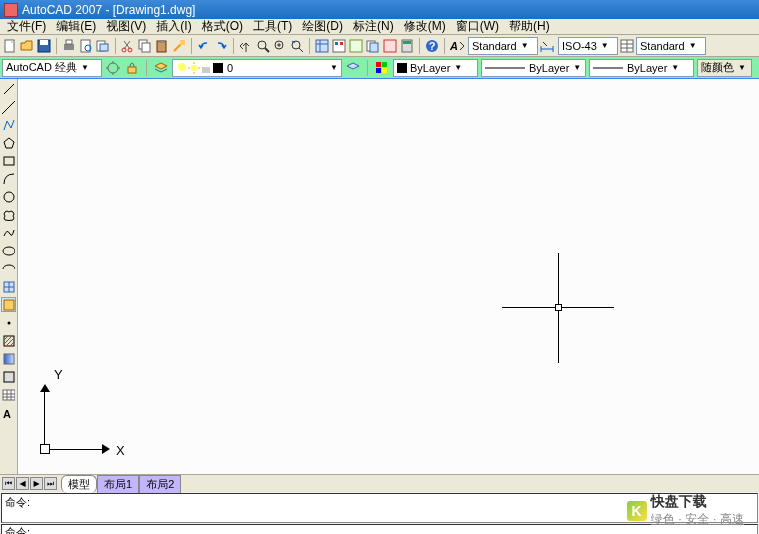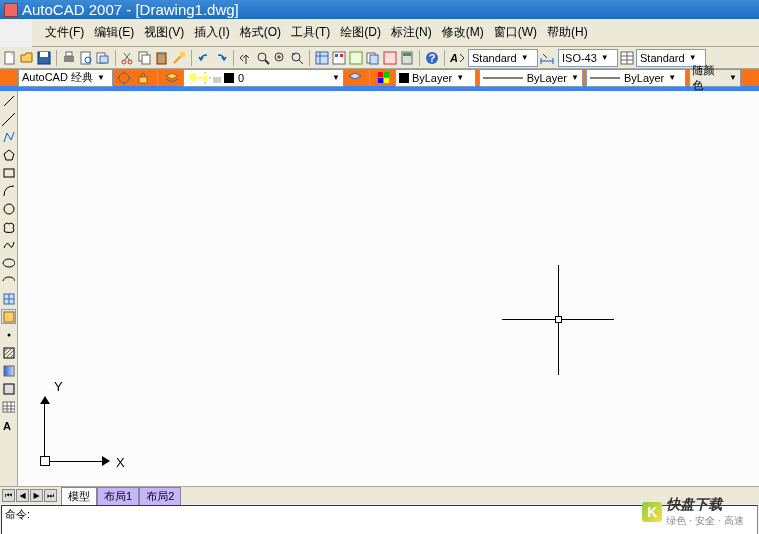--- a/index.html
+++ b/index.html
@@ -1,31 +1,31 @@
 <!DOCTYPE html>
 <html><head>
 <meta charset="utf-8">
 <style>
 * { margin: 0; padding: 0; box-sizing: border-box; font-family: "SimSun", "Microsoft YaHei", Arial, sans-serif; font-size: 11px; }
 body { width: 759px; height: 534px; background: #f0f0f0; overflow: hidden; position: relative; }
 
 .titlebar { height: 19px; background: linear-gradient(#3d89d8, #1b6fc1); display: flex; align-items: center; padding: 0 4px; color: white; }
 .titlebar .icon { width: 14px; height: 14px; background: #e66; margin-right: 4px; display:inline-block; border:1px solid #933; }
-.titlebar .title { flex: 1; font-size: 15px; }
-
-.menubar { height: 28px; background: #ece9d8; display: flex; align-items: center; padding: 0 8px; border-bottom: 1px solid #aca899; margin-left: 32px; }
+.titlebar .title { flex: 1; font-size: 12px; }
+
+.menubar { height: 16px; background: #ece9d8; display: flex; align-items: center; padding: 0 2px; border-bottom: 1px solid #aca899; }
 .menubar span { padding: 0 5px; cursor: default; font-size: 12px; }
 
 .toolbar { height: 22px; background: #ece9d8; border-bottom: 1px solid #aca899; display: flex; align-items: center; padding: 0 2px; gap: 1px; }
 .tbtn { width: 16px; height: 16px; border: 1px solid transparent; display: inline-flex; align-items: center; justify-content: center; cursor: pointer; }
 .tsep { width: 1px; height: 16px; background: #aca899; margin: 0 3px; }
 .tdrop { height: 18px; background: white; border: 1px solid #7f9db9; font-size: 11px; padding: 0 3px; display: flex; align-items: center; }
 .tdrop .arrow { margin-left: 4px; font-size: 8px; }
 
-.toolbar2 { height: 22px; background: #f97316; border-bottom: 5px solid #3b82f6; display: flex; align-items: center; padding: 0 18px; gap: 3px; }
+.toolbar2 { height: 22px; background: #86efac; border-bottom: 1px solid #3b82f6; display: flex; align-items: center; padding: 0 2px; gap: 3px; }
 
 .main { display: flex; height: 395px; }
 .sidebar { width: 18px; background: #ece9d8; border-right: 1px solid #aca899; display: flex; flex-direction: column; align-items: center; padding-top: 2px; gap: 3px; }
 .sidebar .sbtn { width: 15px; height: 15px; display: flex; align-items: center; justify-content: center; cursor: pointer; border:1px solid transparent; }
 .sidebar .sbtn.active { background: #d8e4f8; border: 1px solid #7aa; }
 
 .canvas { flex: 1; background: #fcfcfc; position: relative; }
 .crosshair-v { position: absolute; left: 540px; top: 174px; width: 1px; height: 110px; background: #000; }
 .crosshair-h { position: absolute; left: 484px; top: 228px; width: 112px; height: 1px; background: #000; }
 .crosshair-box { position: absolute; left: 537px; top: 225px; width: 7px; height: 7px; border: 1px solid #000; background:#fcfcfc;}
@@ -36,28 +36,28 @@
 .ucs-y-arr { position: absolute; bottom: 62px; left: 0px; width: 0; height: 0; border-left: 5px solid transparent; border-right: 5px solid transparent; border-bottom: 8px solid #000; }
 .ucs-x { position: absolute; bottom: 4px; left: 10px; height: 1px; width: 55px; background: #000; }
 .ucs-x-arr { position: absolute; bottom: 0px; left: 62px; width: 0; height: 0; border-top: 5px solid transparent; border-bottom: 5px solid transparent; border-left: 8px solid #000; }
 .ucs-yl { position: absolute; bottom: 72px; left: 14px; font-size: 13px; }
 .ucs-xl { position: absolute; bottom: -4px; left: 76px; font-size: 13px; }
 
 .tabs { height: 18px; background: #ece9d8; border-top: 1px solid #aca899; display: flex; align-items: center; padding-left: 2px; font-size: 11px; }
 .tabs .nav { display:flex; gap:1px; margin-right:4px;}
 .tabs .nav span { width:13px; height:13px; border:1px solid #888; background:#ddd; display:flex; align-items:center; justify-content:center; font-size:8px; line-height:1;}
 .tabs .tab { padding: 1px 6px; border:1px solid #888; background:#c4b5fd; border-bottom:none; font-size:11px; }
-.tabs .tab.active { background: white; }
+.tabs .tab.active { background: white; border-radius: 6px; }
 
 .cmd { height: 30px; background: white; border: 1px inset #888; margin: 1px; font-family: "宋体", monospace; font-size: 12px; padding: 1px 3px; line-height: 14px; overflow:hidden;}
 
 .watermark { position: absolute; right: 15px; bottom: 6px; display: flex; align-items: center; gap: 4px; }
 .watermark .logo { width: 20px; height: 20px; background: linear-gradient(135deg,#8c4,#fd4); border-radius: 3px; display:flex;align-items:center;justify-content:center;color:#fff;font-weight:bold;font-size:14px;}
-.watermark .txt { font-size: 14px; font-weight: bold; color: #333; font-style: italic; }
-.watermark .sub { font-size: 10px; color: #888; }
+.watermark .txt { font-size: 14px; font-weight: bold; color: #333; }
+.watermark .sub { font-size: 12px; color: #888; text-decoration: underline; }
 
 svg { display: block; }
 </style>
 </head>
 <body>
 
 <div class="titlebar">
   <span class="icon"></span>
   <span class="title">AutoCAD 2007 - [Drawing1.dwg]</span>
 </div>

